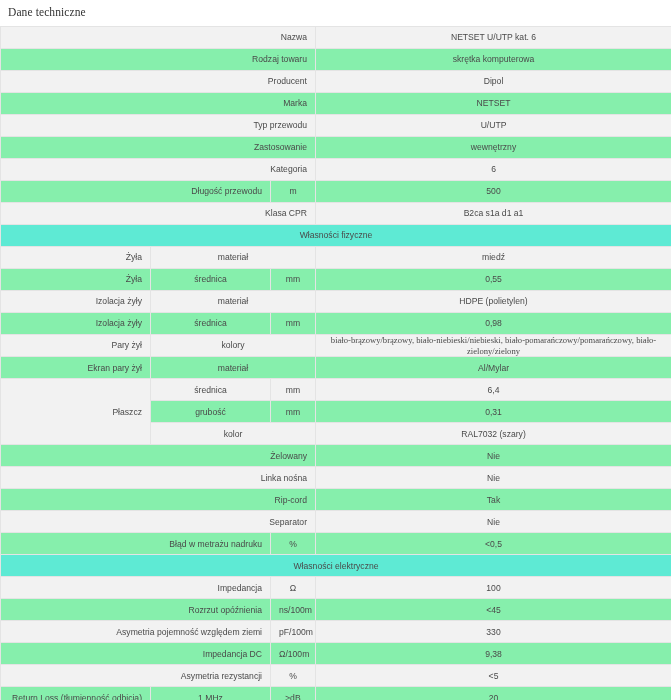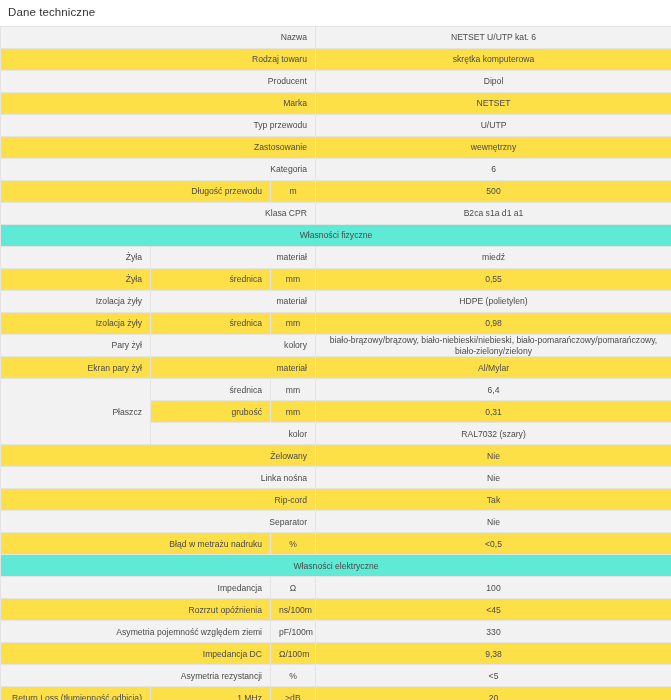--- a/index.html
+++ b/index.html
@@ -20,20 +20,21 @@
     width: 671px;
     padding: 0;
     box-sizing: border-box;
   }
   .page-title {
     font-size: 11.5px;
     color: #333333;
     padding: 6px 0 8px 8px;
     font-weight: 400;
     letter-spacing: 0.1px;
+    font-family: Liberation Serif, serif;
   }
   table.spec {
     width: 671px;
     border-collapse: collapse;
     table-layout: fixed;
     font-size: 8.6px;
   }
   table.spec col.c-name   { width: 150px; }
   table.spec col.c-sub    { width: 120px; }
   table.spec col.c-unit   { width: 45px;  }
@@ -42,40 +43,41 @@
   table.spec td {
     border: 1px solid #e4e4e4;
     padding: 0 8px;
     height: 21px;
     vertical-align: middle;
     color: #4a4a4a;
     line-height: 1.25;
     overflow: hidden;
   }
   tr.stripe td { background: #f2f2f2; }
-  tr.plain  td { background: #fde047; }
+  tr.plain  td { background: #86efac; }
 
   td.name  { text-align: right; }
-  td.sub   { text-align: right; }
+  td.sub   { text-align: center; }
   td.unit  { text-align: center; }
   td.value { text-align: center; }
 
   td.section {
     text-align: center;
     background: #5eead4;
     color: #4a4a4a;
     height: 22px;
   }
   td.tall {
     height: 34px;
   }
   td.value-wrap {
     white-space: normal;
     padding: 3px 10px;
     line-height: 1.35;
+    font-family: Liberation Serif, serif;
   }
   td.rowspan-name {
     vertical-align: middle;
   }
 </style>
 </head>
 <body>
 
 <div class="page">
 

